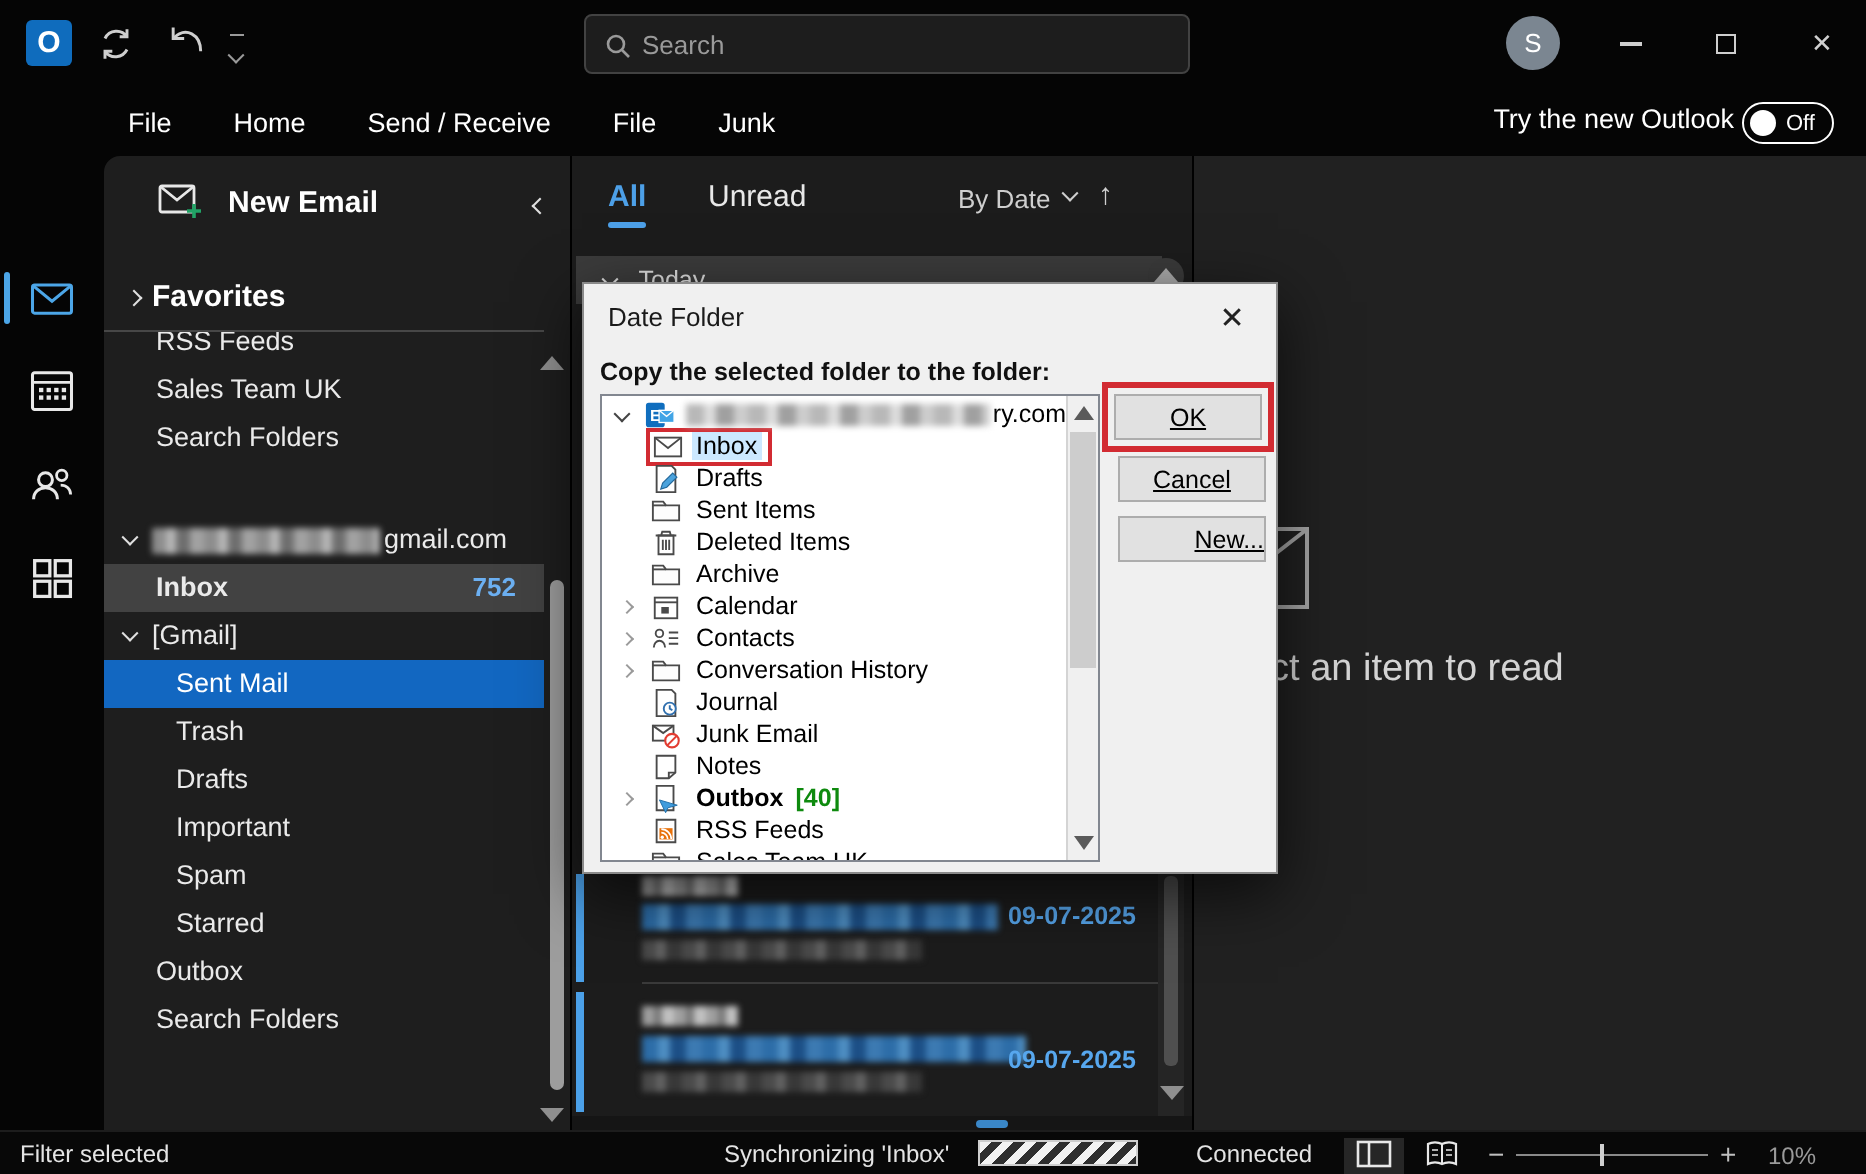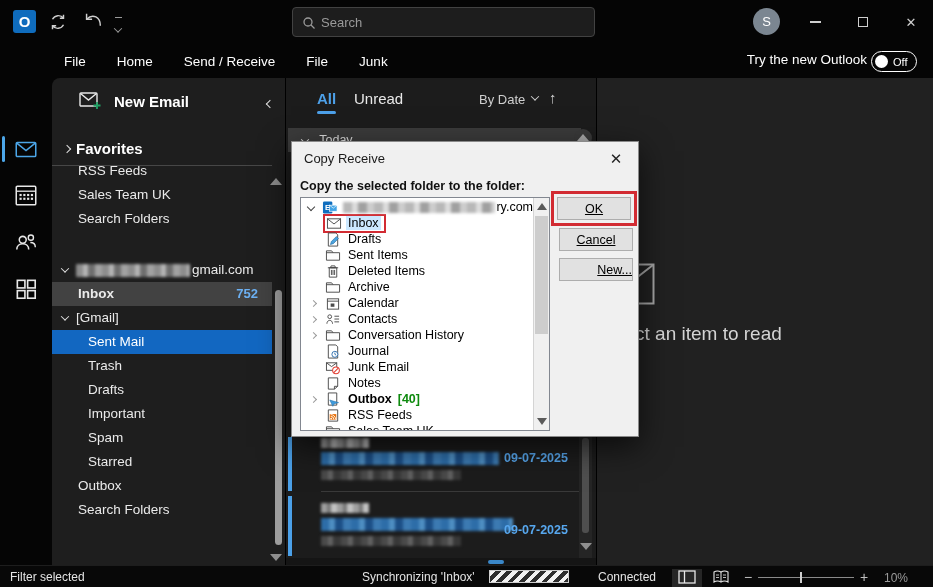--- a/index.html
+++ b/index.html
@@ -53,21 +53,21 @@
   .account-blur{width:114px; height:13px; margin-right:2px;
     background:repeating-linear-gradient(90deg,#8d8d8d 0 7px,#b5b5b5 7px 12px,#6e6e6e 12px 19px,#a2a2a2 19px 26px); filter:blur(1.6px);}
   .fscroll-thumb{position:absolute; right:3px; top:212px; width:7px; height:255px; background:#9d9d9d; border-radius:4px;}
   .tri{width:0; height:0; position:absolute;}
   .tri-up{border-left:6px solid transparent; border-right:6px solid transparent; border-bottom:7px solid #8f8f8f;}
   .tri-down{border-left:6px solid transparent; border-right:6px solid transparent; border-top:7px solid #8f8f8f;}
 
   
   .msglist{position:absolute; left:285px; top:78px; width:311px; bottom:22px; background:#1c1c1c; border-left:1px solid #000;}
   .tabs{position:absolute; left:0; top:0; width:100%; height:46px;}
-  .tab-all{position:absolute; left:31px; top:12px; color:#4da0e8; font-size:15px; font-weight:bold;}
+  .tab-all{position:absolute; left:18px; top:12px; color:#4da0e8; font-size:15px; font-weight:bold;}
   .tab-all::after{content:""; position:absolute; left:0; bottom:-7px; width:100%; height:3px; background:#4da0e8; border-radius:2px;}
   .tab-unread{position:absolute; left:68px; top:12px; color:#e8e8e8; font-size:15px;}
   .by-date{position:absolute; left:193px; top:14px; color:#cfcfcf; font-size:13px; display:flex; gap:7px; align-items:center;}
   .sort-arrow{position:absolute; left:263px; top:11px; color:#cfcfcf; font-size:15px;}
   .today-bar{position:absolute; left:2px; top:50px; width:293px; height:24px; background:#3b3b3b; color:#ddd; font-size:12.5px; padding:5px 0 0 14px;}
   .msg-upbtn{position:absolute; left:288px; top:51px; width:18px; height:18px; border-radius:50%; background:#3a3a3a;}
   .msg-upbtn .tri-up{left:3px; top:5px; border-bottom-color:#aaa; border-left-width:6px; border-right-width:6px;}
   .mail-item-bar{position:absolute; left:2px; width:4px; background:#4ba0e8;}
   .blur-sender{position:absolute; width:48px; height:10px; background:repeating-linear-gradient(90deg,#9f9f9f 0 6px,#777 6px 10px,#c2c2c2 10px 16px); filter:blur(1.5px);}
   .blur-subject{position:absolute; height:13px; background:repeating-linear-gradient(90deg,#2d6da8 0 8px,#4e8ec2 8px 14px,#1c4f86 14px 22px,#3c7ab2 22px 30px); filter:blur(1.6px);}
@@ -310,21 +310,21 @@
     <div class="empty-state">
       <svg width="58" height="42" viewBox="0 0 58 42">
           <rect x="1.5" y="1.5" width="55" height="39" fill="none" stroke="#a6a6a6" stroke-width="2"></rect>
           <path d="M2 2l27 21L56 2" fill="none" stroke="#a6a6a6" stroke-width="2"></path>
         </svg>
       <div class="txt">Select an item to read</div>
     </div>
   </div>
 
   <div class="dialog">
-    <div class="dlg-title">Copy Receive</div>
+    <div class="dlg-title">Date Folder</div>
     <div class="dlg-close">✕</div>
     <div class="dlg-label">Copy the selected folder to the folder:</div>
     <div class="treebox">
       <div class="tree-rows" id="tree-rows">
           <div class="trow">
             <span class="root-chev"></span>
             <span class="icon"><svg viewBox="0 0 16 16" width="16" height="15">
                 <rect x="0.5" y="1.5" width="10" height="13" rx="1.5" fill="#106ebe"></rect>
                 <text x="5.5" y="11" font-size="8.5" font-weight="bold" fill="#fff" text-anchor="middle" font-family="Liberation Sans, sans-serif">E</text>
                 <rect x="7.5" y="5.5" width="8" height="6.5" fill="#41a4e6" stroke="#fff" stroke-width="0.7"></rect>

